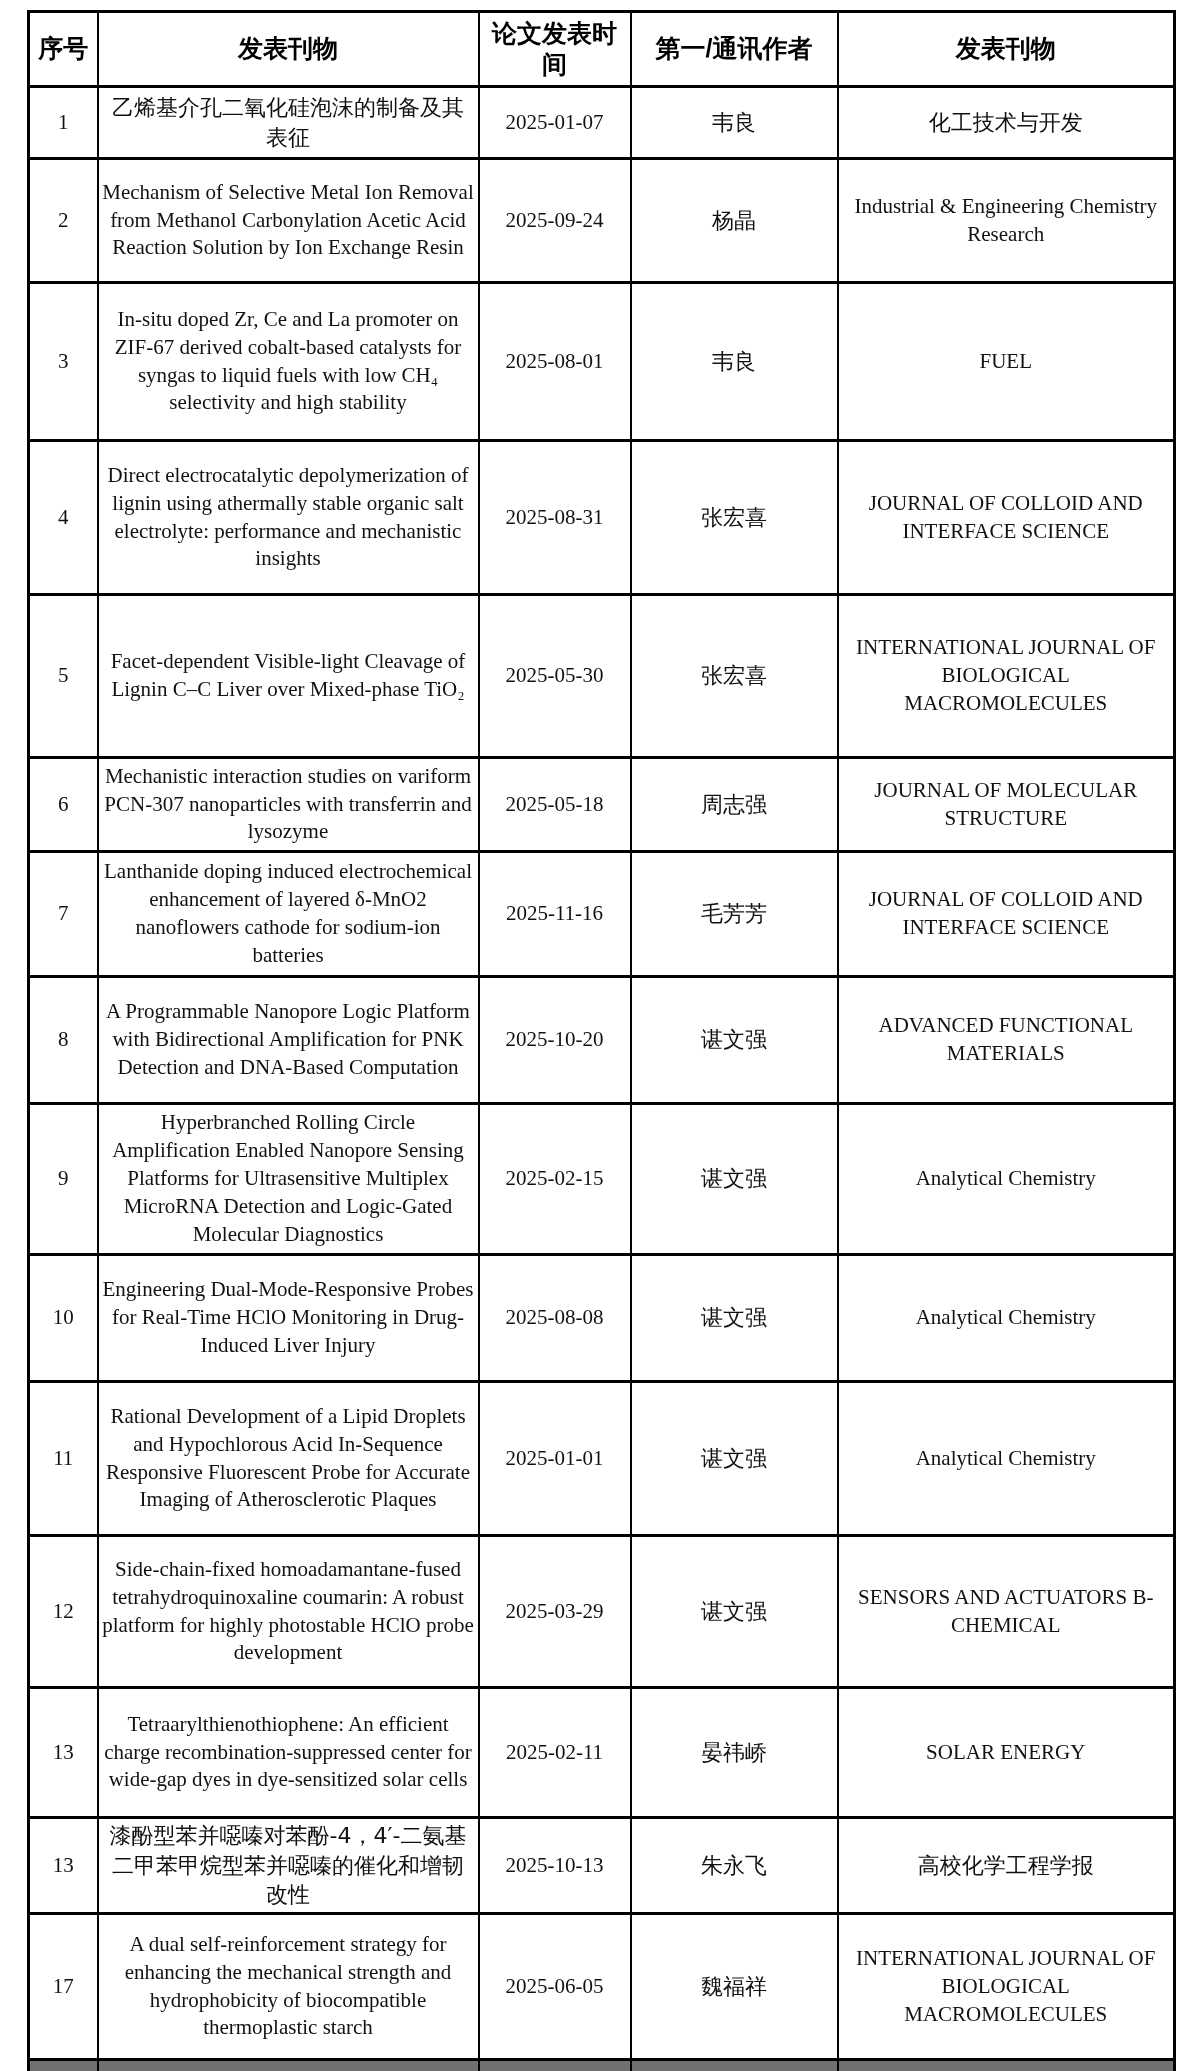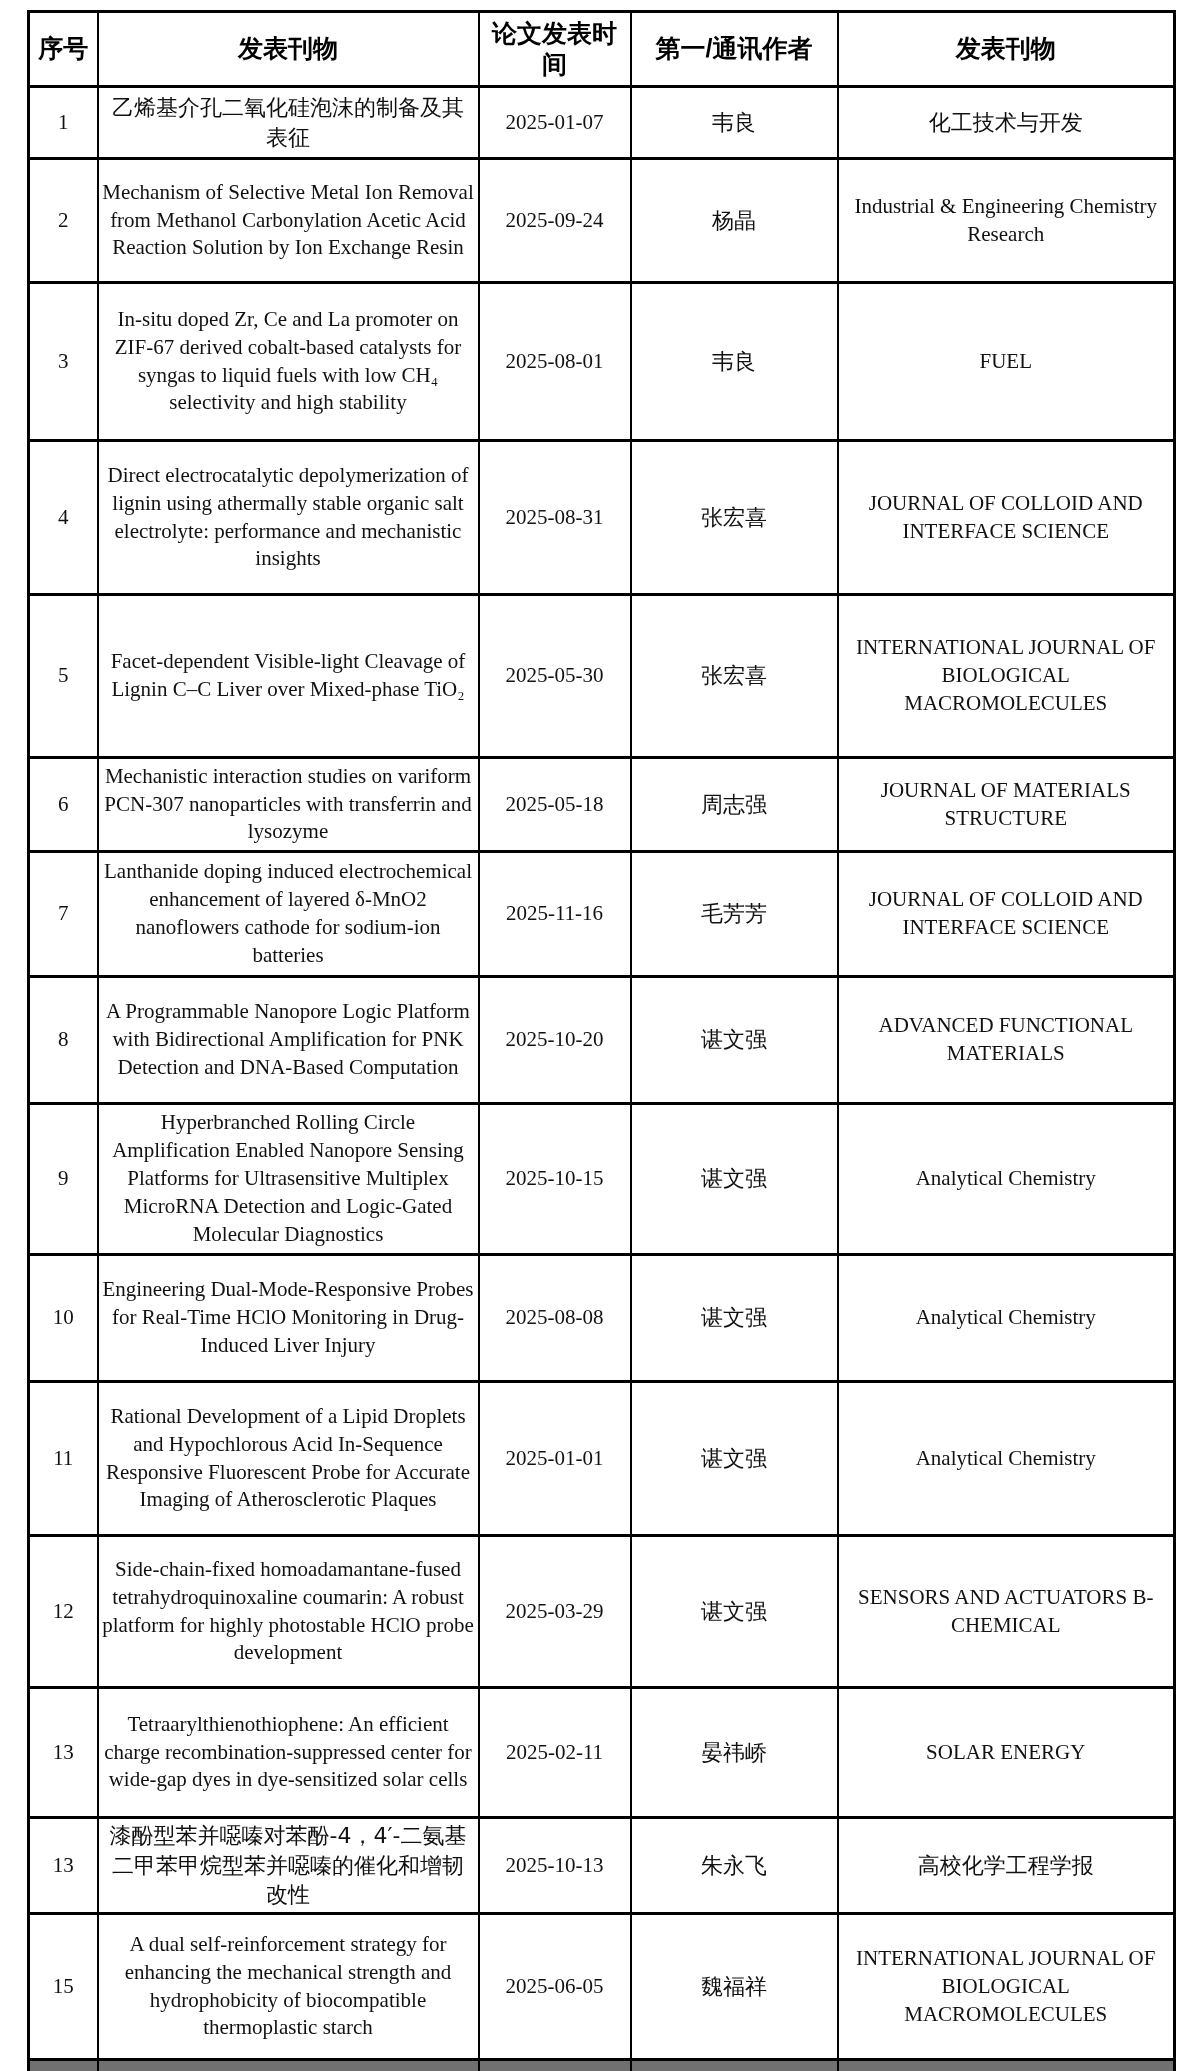--- a/index.html
+++ b/index.html
@@ -115,40 +115,40 @@
       <td>Facet-dependent Visible-light Cleavage of Lignin C–C Liver over Mixed-phase TiO₂</td>
       <td>2025-05-30</td>
       <td class="cjk">张宏喜</td>
       <td>INTERNATIONAL JOURNAL OF BIOLOGICAL MACROMOLECULES</td>
     </tr>
     <tr style="height:94px">
       <td class="col-no">6</td>
       <td>Mechanistic interaction studies on variform PCN-307 nanoparticles with transferrin and lysozyme</td>
       <td>2025-05-18</td>
       <td class="cjk">周志强</td>
-      <td>JOURNAL OF MATERIALS STRUCTURE</td>
+      <td>JOURNAL OF MOLECULAR STRUCTURE</td>
     </tr>
     <tr style="height:125px">
       <td class="col-no">7</td>
       <td>Lanthanide doping induced electrochemical enhancement of layered δ-MnO2 nanoflowers cathode for sodium-ion batteries</td>
       <td>2025-11-16</td>
       <td class="cjk">毛芳芳</td>
       <td>JOURNAL OF COLLOID AND INTERFACE SCIENCE</td>
     </tr>
     <tr style="height:127px">
       <td class="col-no">8</td>
       <td>A Programmable Nanopore Logic Platform with Bidirectional Amplification for PNK Detection and DNA-Based Computation</td>
       <td>2025-10-20</td>
       <td class="cjk">谌文强</td>
       <td>ADVANCED FUNCTIONAL MATERIALS</td>
     </tr>
     <tr style="height:151px">
       <td class="col-no">9</td>
       <td>Hyperbranched Rolling Circle Amplification Enabled Nanopore Sensing Platforms for Ultrasensitive Multiplex MicroRNA Detection and Logic-Gated Molecular Diagnostics</td>
-      <td>2025-10-15</td>
+      <td>2025-02-15</td>
       <td class="cjk">谌文强</td>
       <td>Analytical Chemistry</td>
     </tr>
     <tr style="height:127px">
       <td class="col-no">10</td>
       <td>Engineering Dual-Mode-Responsive Probes for Real-Time HClO Monitoring in Drug-Induced Liver Injury</td>
       <td>2025-08-08</td>
       <td class="cjk">谌文强</td>
       <td>Analytical Chemistry</td>
     </tr>
@@ -174,21 +174,21 @@
       <td>SOLAR ENERGY</td>
     </tr>
     <tr style="height:88px">
       <td class="col-no">13</td>
       <td class="cjk">漆酚型苯并噁嗪对苯酚-4，4′-二氨基二甲苯甲烷型苯并噁嗪的催化和增韧改性</td>
       <td>2025-10-13</td>
       <td class="cjk">朱永飞</td>
       <td class="cjk">高校化学工程学报</td>
     </tr>
     <tr style="height:146px">
-      <td class="col-no">15</td>
+      <td class="col-no">17</td>
       <td>A dual self-reinforcement strategy for enhancing the mechanical strength and hydrophobicity of biocompatible thermoplastic starch</td>
       <td>2025-06-05</td>
       <td class="cjk">魏福祥</td>
       <td>INTERNATIONAL JOURNAL OF BIOLOGICAL MACROMOLECULES</td>
     </tr>
     <tr class="cutoff">
       <td></td>
       <td></td>
       <td></td>
       <td></td>

